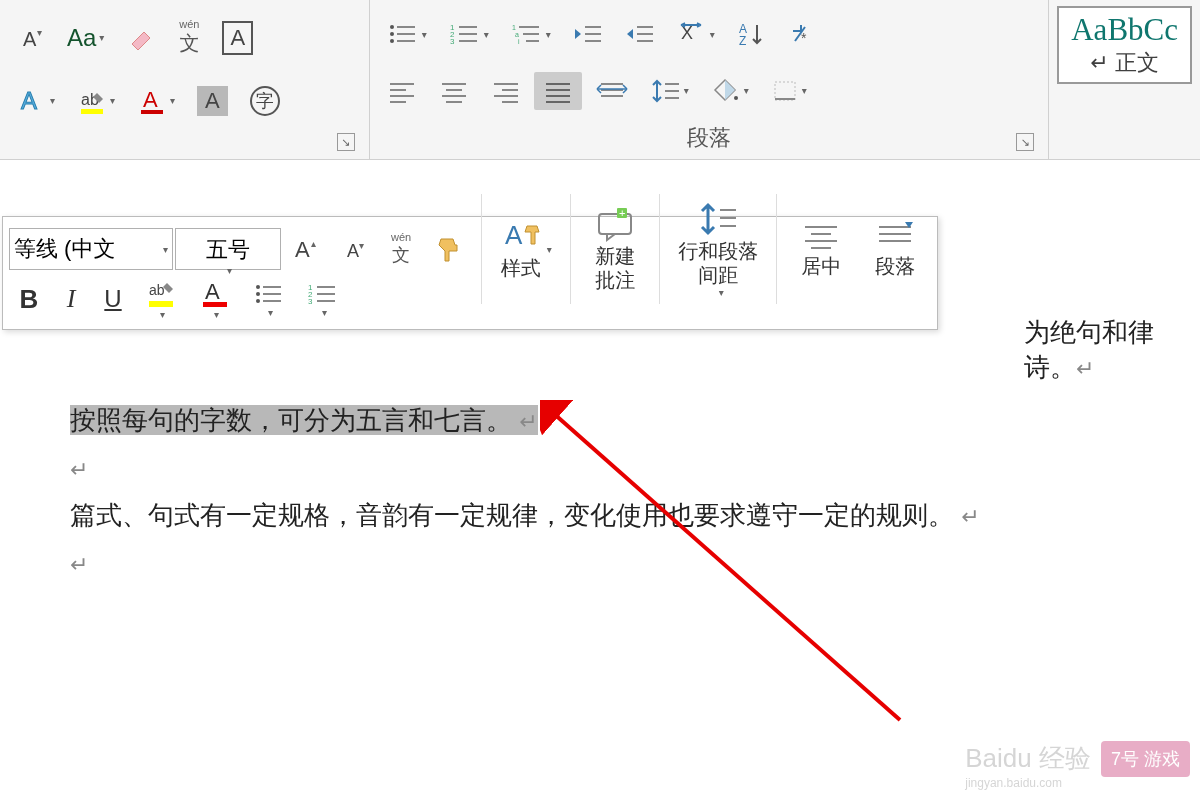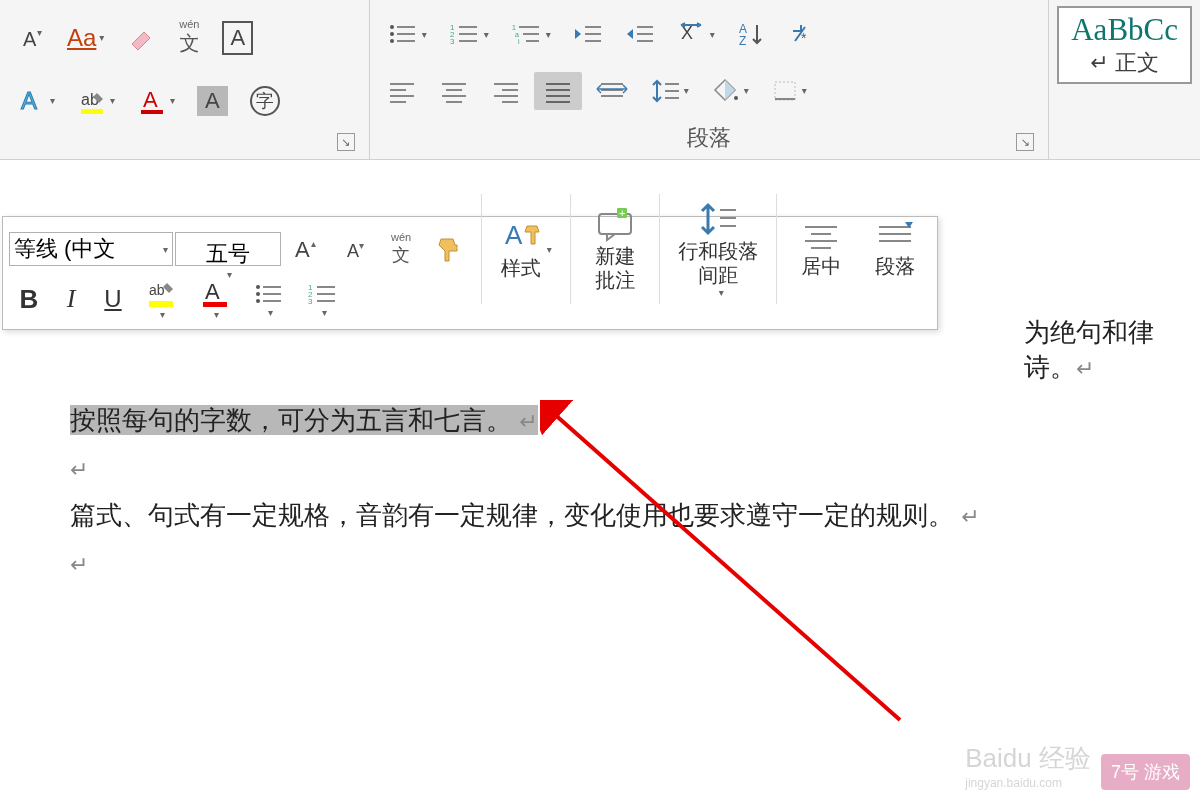--- a/index.html
+++ b/index.html
@@ -9,50 +9,50 @@
 .ribbon-row { display: flex; align-items: center; gap: 4px; height: 68px; }
 .rbtn { display: inline-flex; align-items: center; justify-content: center; padding: 6px 8px; cursor: pointer; border: 1px solid transparent; border-radius: 2px; min-width: 40px; }
 .dd { font-size: 10px; color: #666; margin-left: 3px; }
 .group-label-row { display: flex; justify-content: center; align-items: center; position: relative; font-size: 22px; color: #555; padding-top: 4px; }
 .launcher { position: absolute; right: 6px; bottom: 2px; width: 18px; height: 18px; border: 1px solid #999; font-size: 11px; display: flex; align-items: center; justify-content: center; color: #666; cursor: pointer; }
 .style-box { border: 2px solid #999; padding: 4px 12px; text-align: center; background: #fff; }
 .style-sample { font-size: 31px; color: #0f766e; font-family: Liberation Serif, serif; }
 .style-name { font-size: 22px; color: #404040; }
 .mini-toolbar { position: absolute; top: 216px; left: 2px; background: #fff; border: 1px solid #bbb; box-shadow: 2px 2px 6px rgba(0,0,0,0.15); padding: 6px; z-index: 10; }
 .mini-row { display: flex; align-items: center; gap: 2px; height: 52px; }
-.mini-input { border: 1px solid #b0b0b0; padding: 6px 4px; font-size: 22px; height: 34px; display: flex; align-items: center; justify-content: space-between; }
+.mini-input { border: 1px solid #b0b0b0; padding: 6px 4px; font-size: 22px; height: 42px; display: flex; align-items: center; justify-content: space-between; }
 .mini-btn { display: inline-flex; flex-direction: column; align-items: center; justify-content: center; padding: 4px 10px; cursor: pointer; min-width: 40px; }
 .mini-btn-large { flex-direction: column; min-width: 72px; text-align: center; }
 .mini-btn-large .lbl { font-size: 20px; color: #333; line-height: 1.2; margin-top: 2px; }
 .sep { width: 1px; background: #ddd; height: 110px; margin: 0 6px; align-self: center; }
 .doc-area { padding: 20px 70px; position: relative; }
 .doc-line { font-size: 26px; line-height: 1.6; margin-bottom: 6px; color: #222; }
 .selected-text { background: #b8b8b8; }
 .para-mark { color: #888; font-size: 22px; }
 .doc-partial { position: absolute; top: 315px; left: 1024px; font-size: 26px; color: #222; }
 .arrow-svg { position: absolute; top: 400px; left: 540px; z-index: 5; pointer-events: none; }
-.watermark { position: absolute; bottom: 10px; right: 10px; opacity: 0.35; font-size: 26px; color: #888; display: flex; align-items: flex-end; gap: 10px; }
+.watermark { position: absolute; bottom: 10px; right: 10px; opacity: 0.35; font-size: 26px; color: #888; display: flex; align-items: flex-start; gap: 10px; }
 .watermark .sub { font-size: 12px; display: block; }
 svg { display: block; }
 </style>
 </head>
 <body>
 
 <div class="ribbon">
 
   <div class="ribbon-group" style="width:370px;">
     <div class="ribbon-row">
       <div class="rbtn">
           <svg width="28" height="28">
             <text x="6" y="22" font-size="20" fill="#444">A</text>
             <text x="20" y="12" font-size="10" fill="#666">▾</text>
           </svg>
         </div>
       <div class="rbtn">
-          <span style="font-size:24px;color:#c2410c;text-decoration:underline;">Aa</span>
+          <span style="font-size:24px;color:#14532d;">Aa</span>
           <span class="dd">▾</span>
         </div>
       <div class="rbtn">
           <svg width="30" height="28">
             <path d="M6 20 L18 8 L24 14 L12 26 Z" fill="#f4b9c5" stroke="#d88"></path>
           </svg>
         </div>
       <div class="rbtn">
           <div style="text-align:center;">
             <div style="font-size:11px;color:#666;">wén</div>

